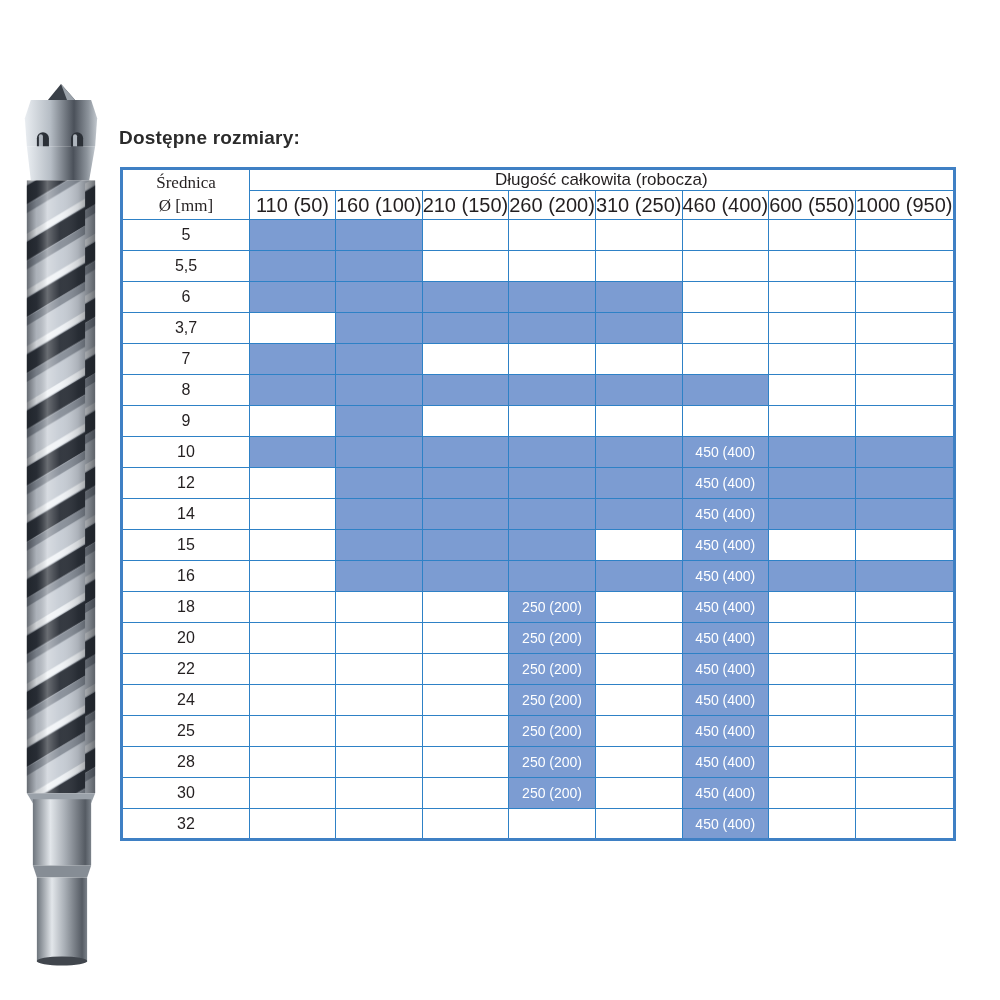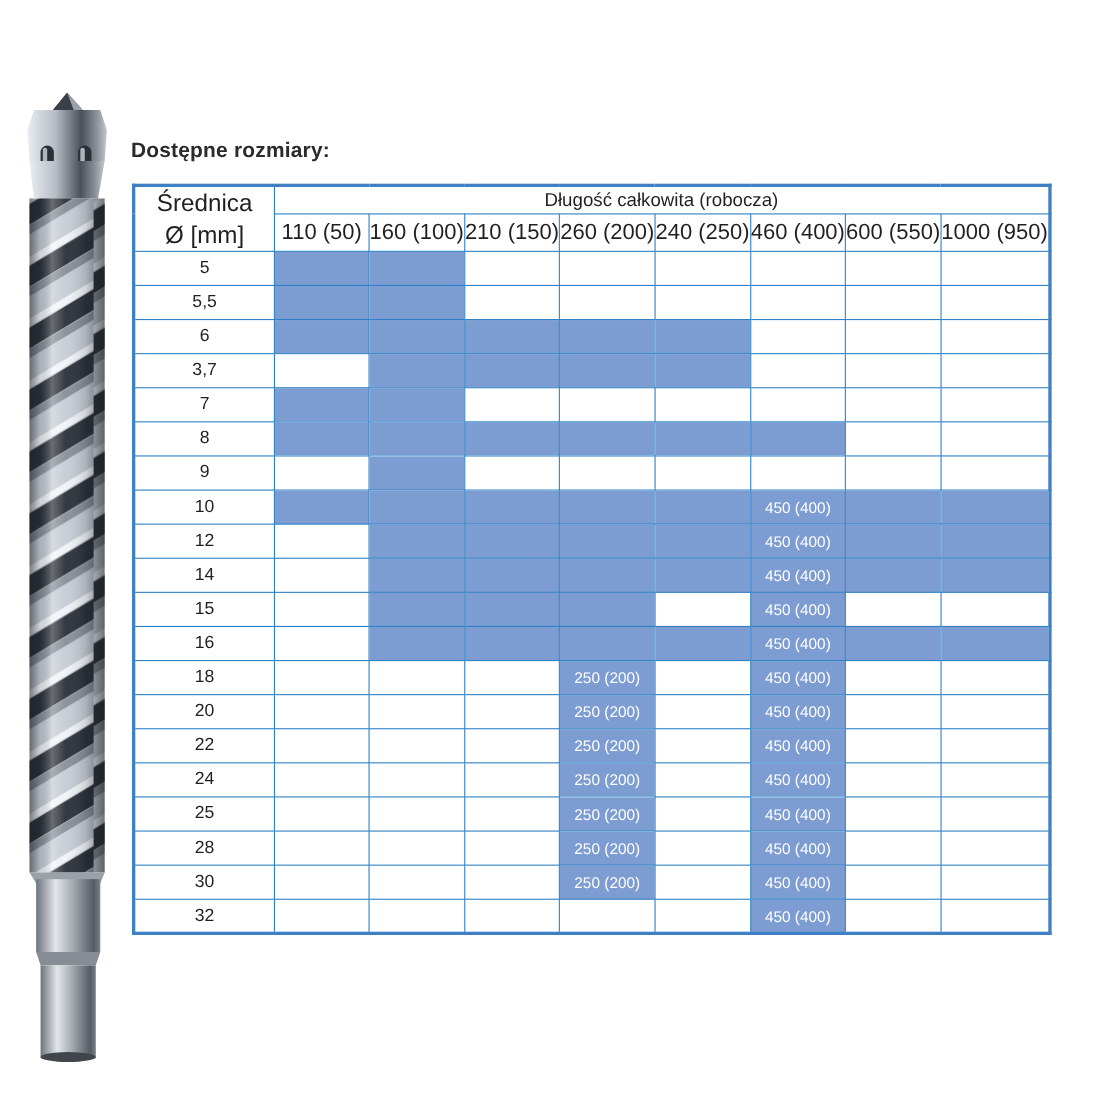--- a/index.html
+++ b/index.html
@@ -49,23 +49,24 @@
     height: 20px;
     font-size: 17px;
     color: var(--header-text, #231F20);
   }
   .sizes-table thead .col-row th {
     height: 29px;
     font-size: 20px;
     color: var(--header-text, #231F20);
   }
   .sizes-table .dia-header {
-    font-size: 22px;
+    font-size: 17px;
     line-height: 1.32;
     color: var(--header-text, #231F20);
+    font-family: Liberation Serif, serif;
   }
 
   .sizes-table tbody th.dia {
     height: 31px;
     font-size: 16px;
     background: #ffffff;
     color: var(--header-text, #231F20);
   }
   .sizes-table tbody td {
     height: 31px;
@@ -171,21 +172,21 @@
         <div>Średnica</div>
         <div>Ø  [mm]</div>
       </th>
       <th class="len-header" colspan="8">Długość całkowita (robocza)</th>
     </tr>
     <tr class="col-row">
         <th>110 (50)</th>
         <th>160 (100)</th>
         <th>210 (150)</th>
         <th>260 (200)</th>
-        <th>240 (250)</th>
+        <th>310 (250)</th>
         <th>460 (400)</th>
         <th>600 (550)</th>
         <th>1000 (950)</th>
       </tr>
   </thead>
   <tbody>
       <tr>
         <th class="dia">5</th>
         <td class="on"></td>
         <td class="on"></td>

